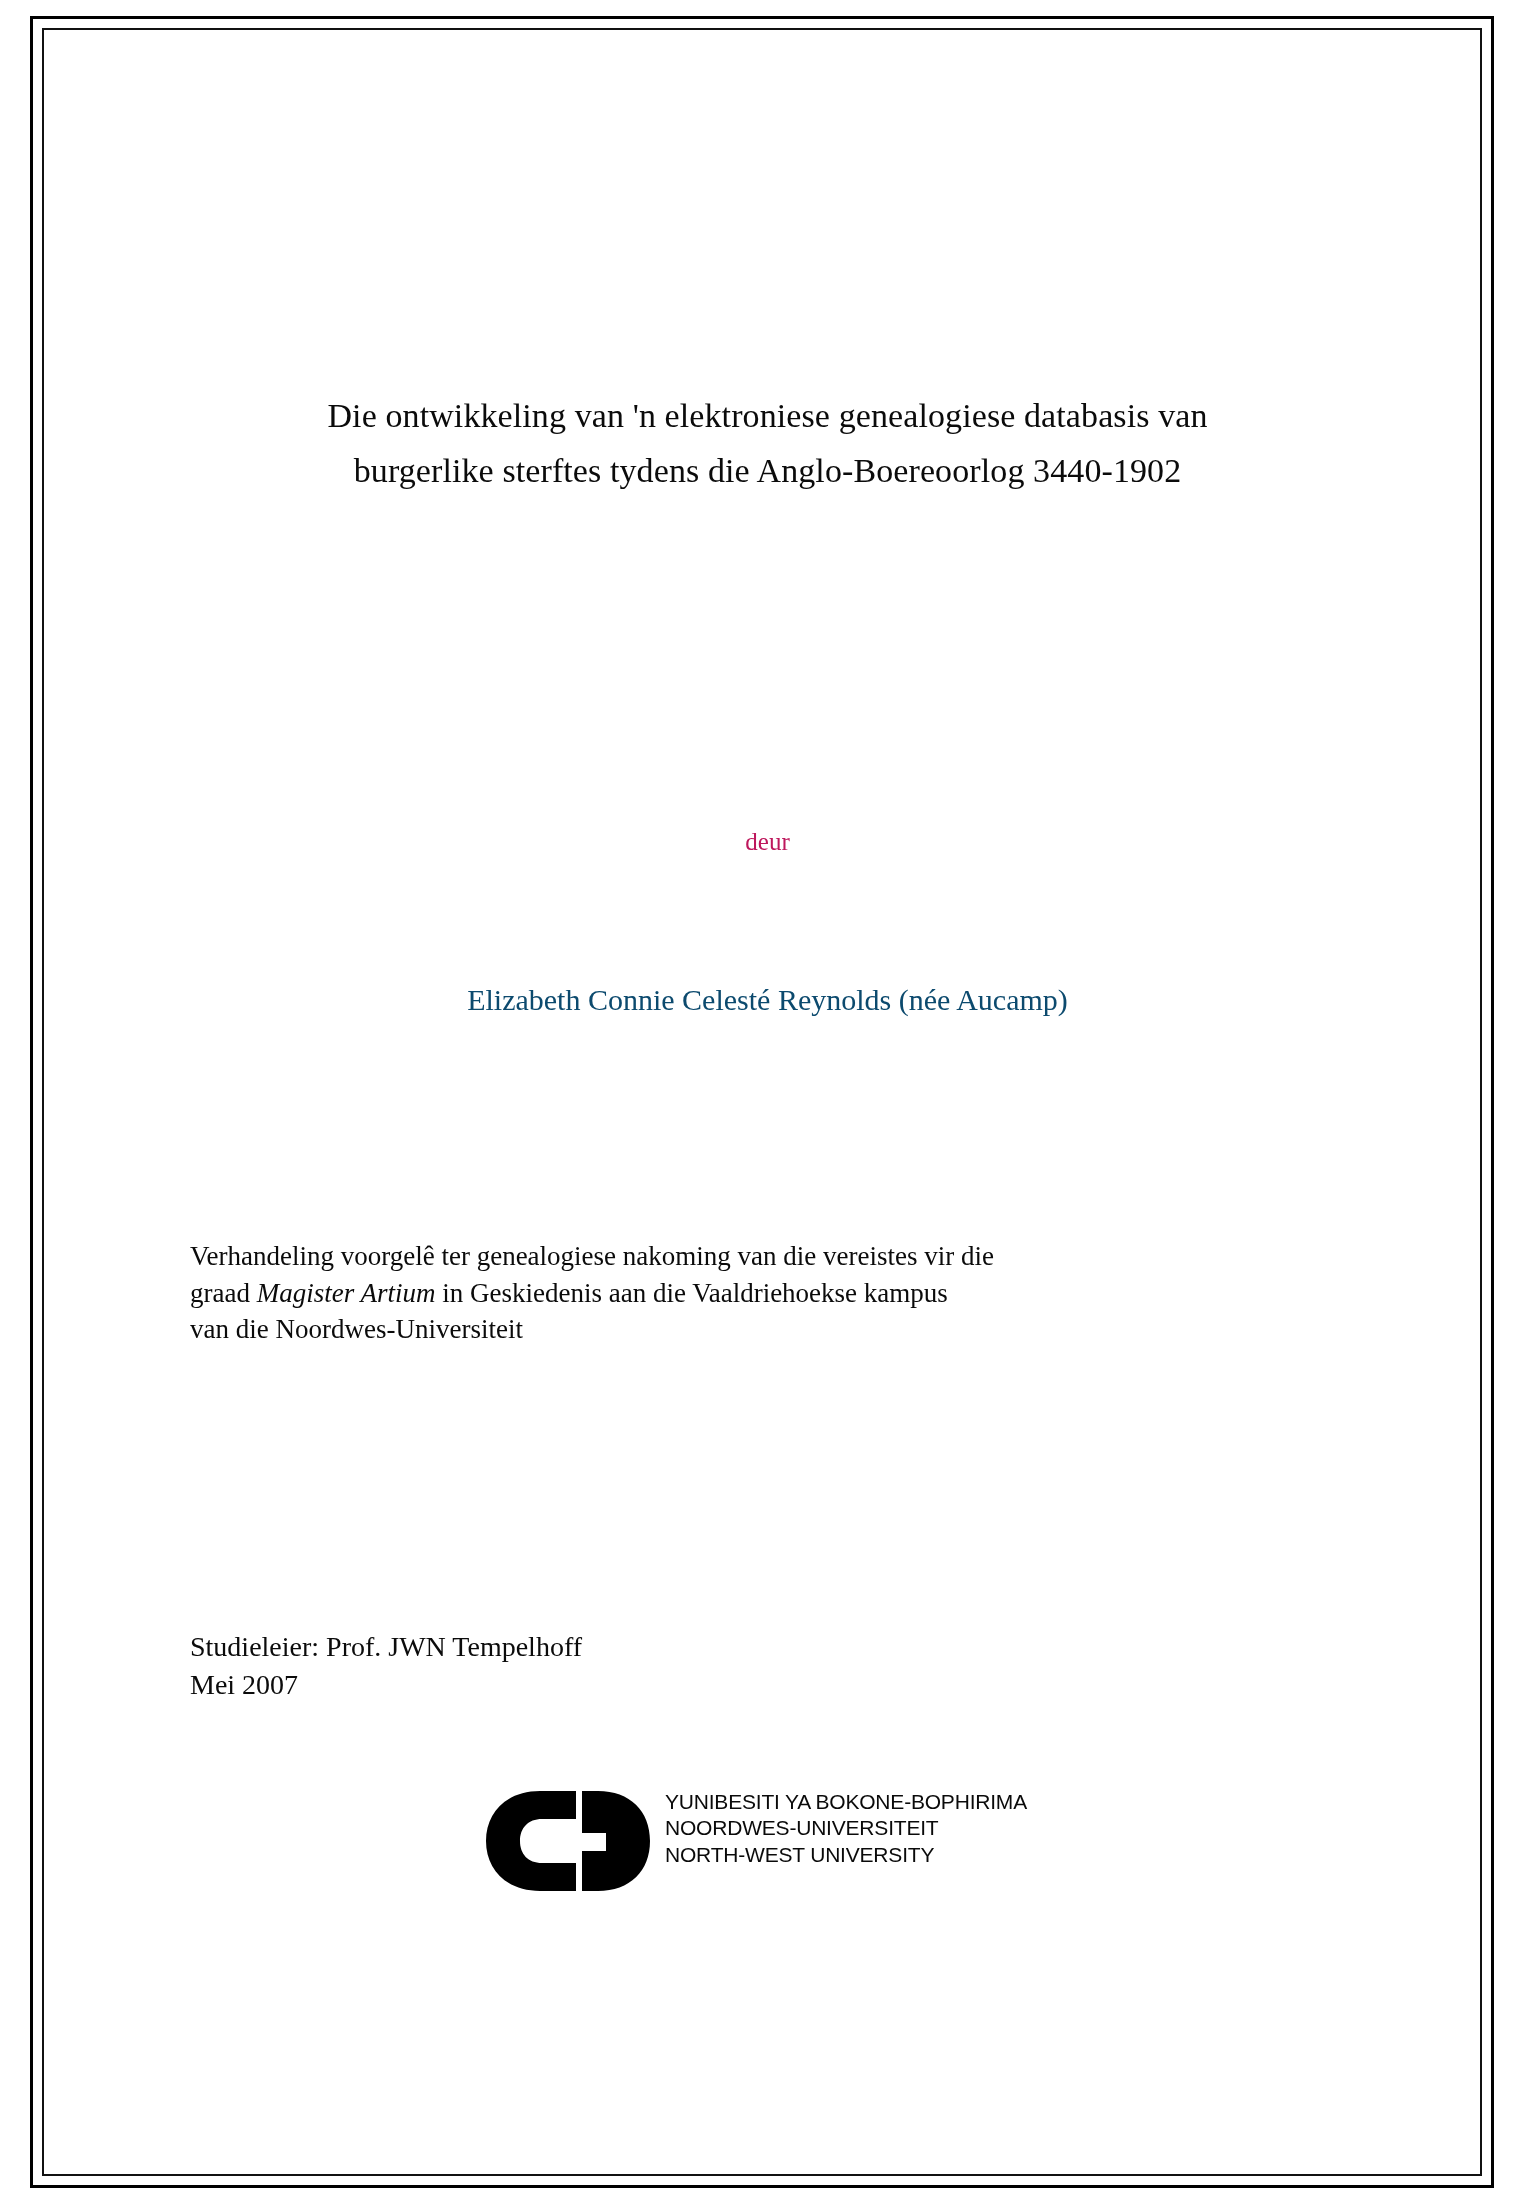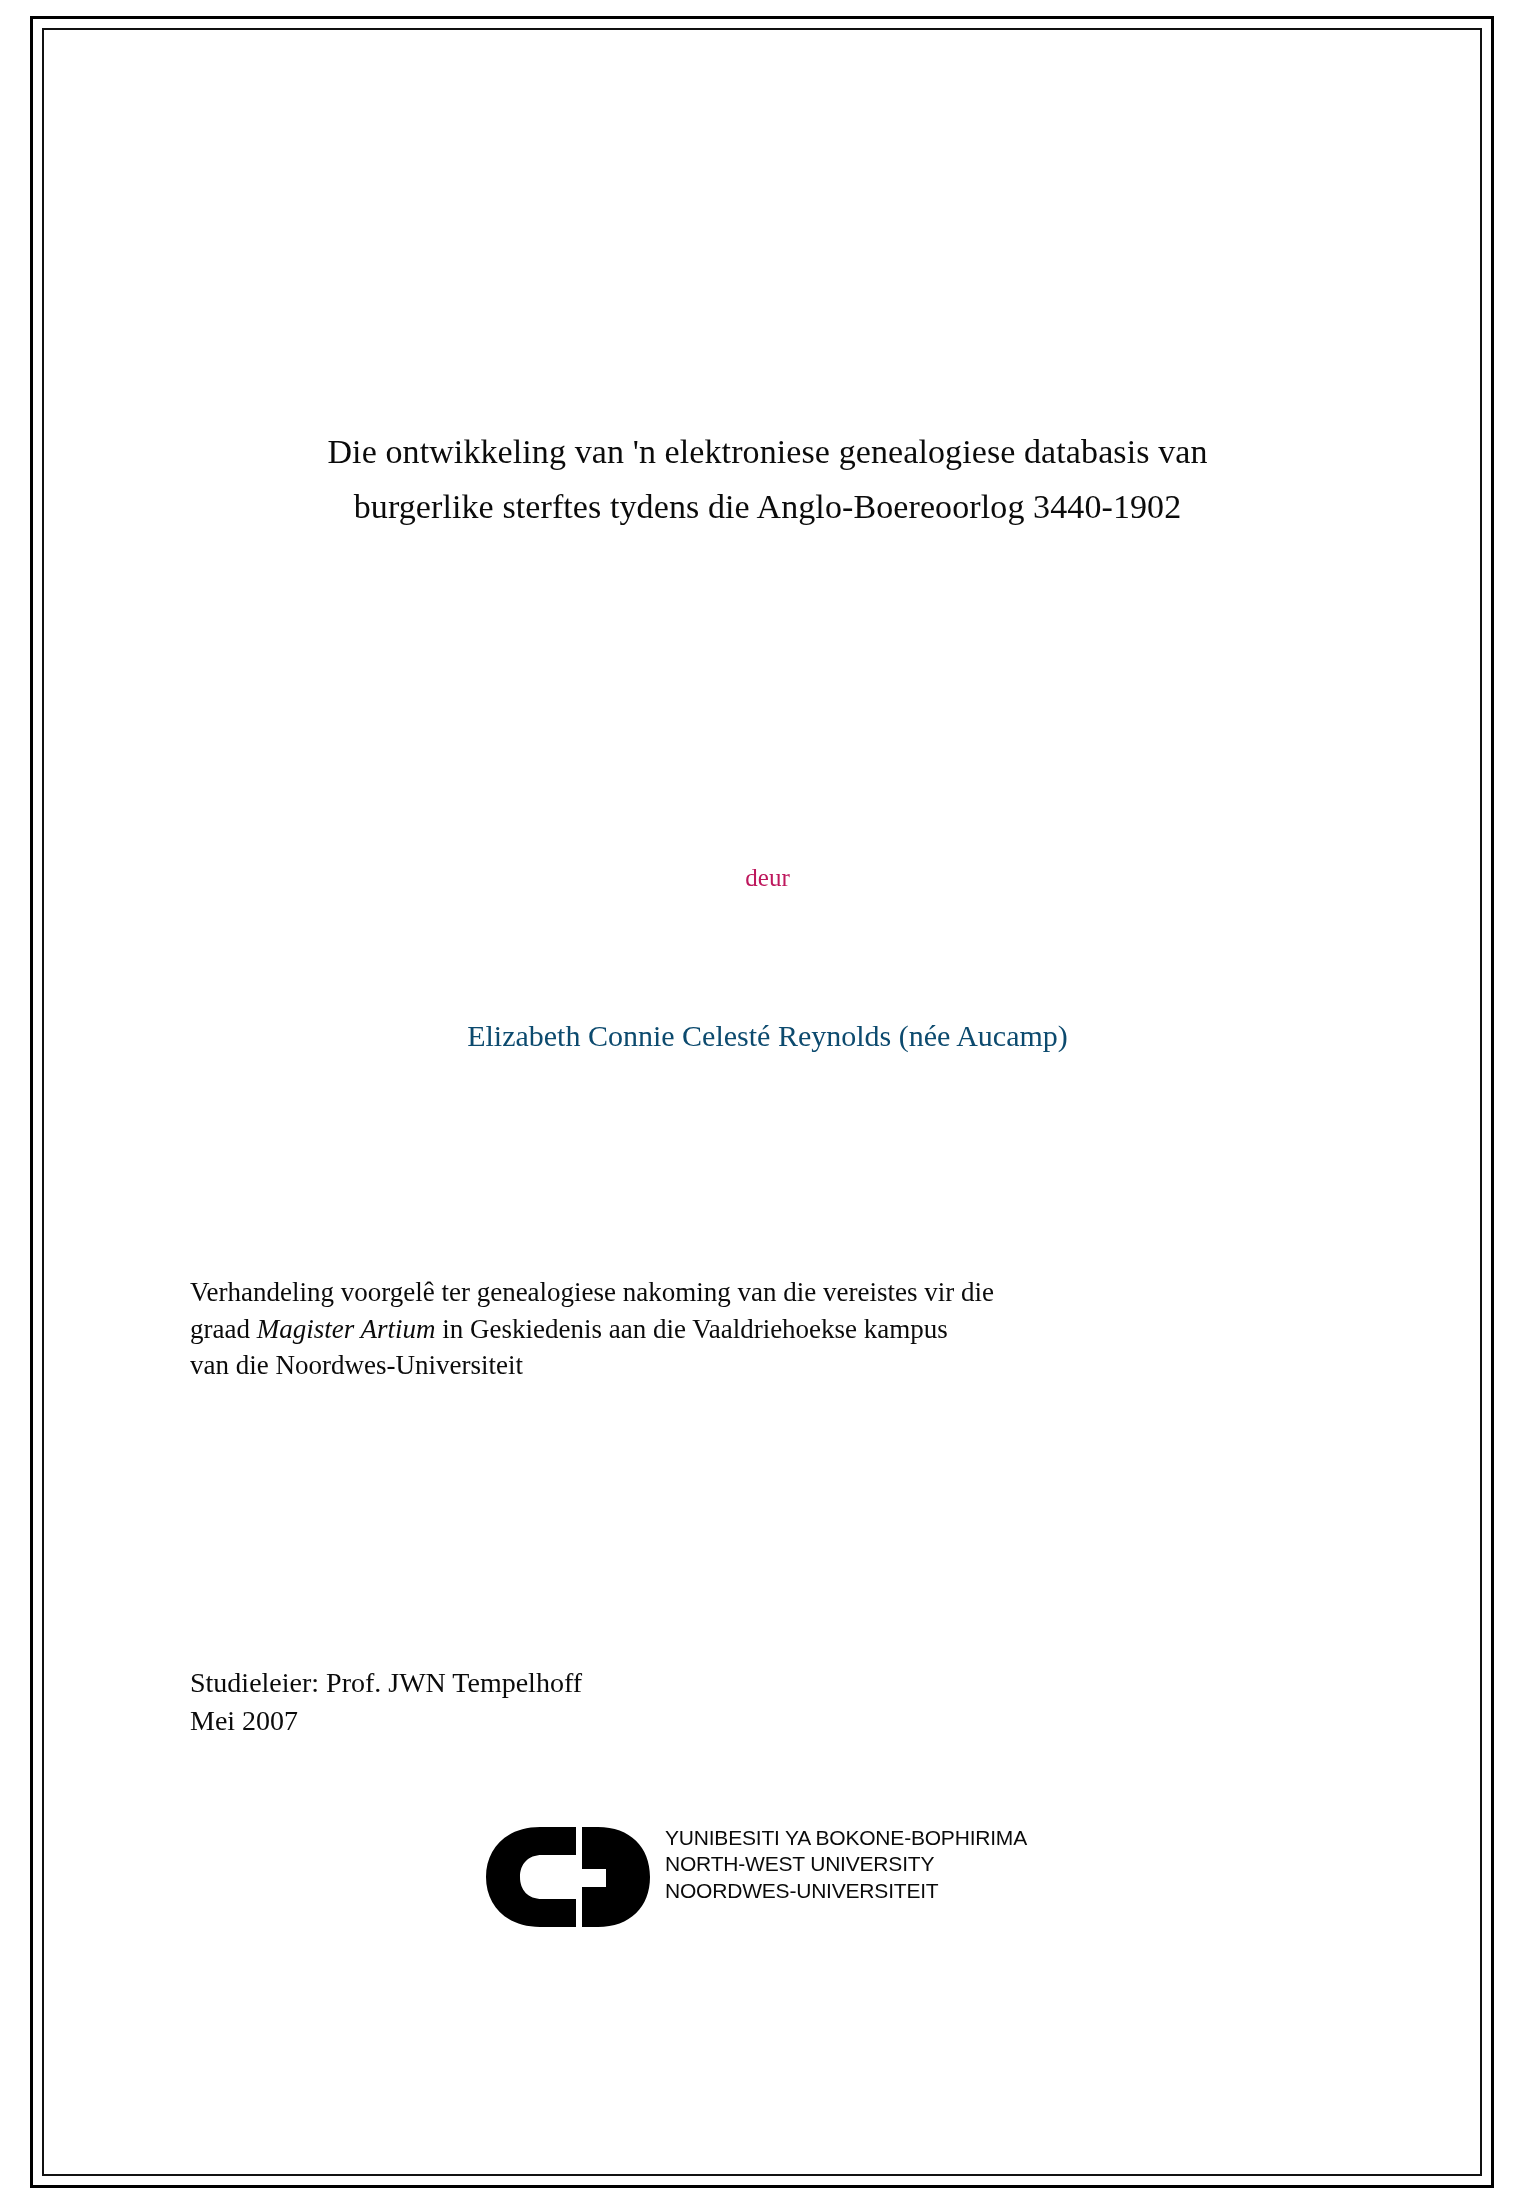--- a/index.html
+++ b/index.html
@@ -45,21 +45,20 @@
     border: 2px solid #111111;
     box-sizing: border-box;
   }
 
   .content {
     position: absolute;
     left: 185px;
     top: 28px;
     width: 1165px;
     height: 1824px;
-    margin-top: 36px;
   }
 
   .title-block {
     position: absolute;
     left: 0;
     top: 360px;
     width: 1165px;
     text-align: center;
   }
   .title-line {
@@ -176,19 +175,19 @@
     <div class="logo-block">
       <div class="logo-mark">
         <svg viewBox="0 0 190 112" width="190" height="112" aria-hidden="true">
           <path d="M60 6 C26 6 6 28 6 56 C6 84 26 106 60 106 L96 106 L96 78 L62 78 C48 78 40 69 40 56 C40 43 48 34 62 34 L96 34 L96 6 Z" fill="#000000"></path>
           <path d="M102 6 L102 106 L118 106 C150 106 170 86 170 56 C170 26 150 6 118 6 Z M130 34 L120 34 L120 78 L130 78 C144 78 152 69 152 56 C152 43 144 34 130 34 Z" fill="#000000"></path>
           <rect x="92" y="48" width="34" height="18" fill="#ffffff"></rect>
         </svg>
       </div>
       <div class="logo-text">
         <div>YUNIBESITI YA BOKONE-BOPHIRIMA</div>
+        <div>NOORDWES-UNIVERSITEIT</div>
         <div>NORTH-WEST UNIVERSITY</div>
-        <div>NOORDWES-UNIVERSITEIT</div>
       </div>
     </div>
 
   </div>
 </div>
 
 </body></html>

